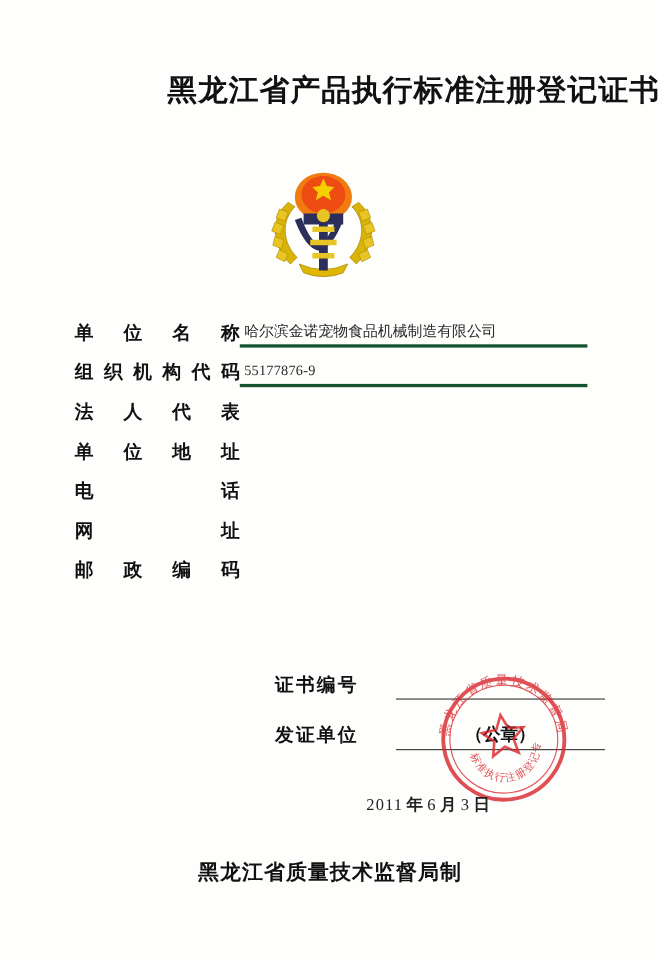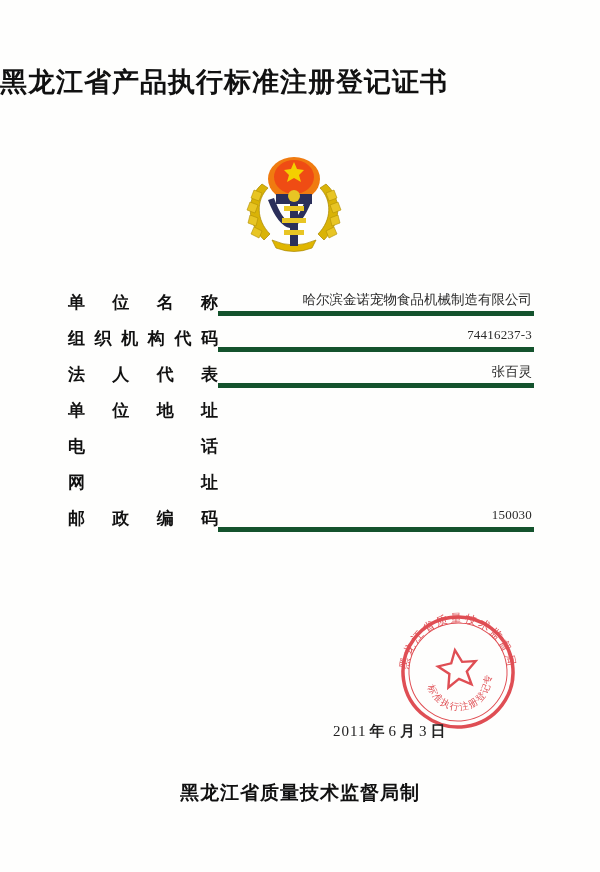--- a/index.html
+++ b/index.html
@@ -19,21 +19,21 @@
     width: 600px;
     height: 872px;
     background: #fefefd;
     box-sizing: border-box;
   }
   .title {
     position: absolute;
     top: 64px;
     left: 0;
     width: 600px;
-    text-align: left;
+    text-align: right;
     font-size: 27px;
     font-weight: bold;
     letter-spacing: 1px;
     color: #111;
     font-family: "DejaVu Serif", serif;
   }
 
   
   .emblem {
     position: absolute;
@@ -65,30 +65,29 @@
     letter-spacing: 0px;
     display: flex;
     justify-content: space-between;
     padding-bottom: 2px;
   }
   .field-label span.ch {
     display: inline-block;
   }
   .field-value {
     flex: 1;
-    border-bottom: 5px solid #14532d;
+    border-bottom: 3px solid #14532d;
     font-size: 13.5px;
     color: #2a2a2a;
     padding: 0 2px 2px 4px;
     line-height: 16px;
     min-height: 18px;
     white-space: nowrap;
     overflow: hidden;
     font-family: "DejaVu Serif", serif;
-    text-align: right;
   }
   .field-value.latin {
     font-family: "Liberation Serif", serif;
     font-size: 13px;
     letter-spacing: 0.2px;
   }
 
   
   .lower {
     position: absolute;
@@ -215,31 +214,30 @@
 
     <div class="field-row">
       <div class="field-label">
         <span class="ch">组</span>
         <span class="ch">织</span>
         <span class="ch">机</span>
         <span class="ch">构</span>
         <span class="ch">代</span>
         <span class="ch">码</span>
       </div>
-      <div class="field-value latin">74416237-3</div>
+      <div class="field-value latin">55177876-9</div>
     </div>
 
     <div class="field-row">
       <div class="field-label">
         <span class="ch">法</span>
         <span class="ch">人</span>
         <span class="ch">代</span>
         <span class="ch">表</span>
       </div>
-      <div class="field-value">张百灵</div>
     </div>
 
     <div class="field-row">
       <div class="field-label">
         <span class="ch">单</span>
         <span class="ch">位</span>
         <span class="ch">地</span>
         <span class="ch">址</span>
       </div>
     </div>
@@ -258,24 +256,33 @@
       </div>
     </div>
 
     <div class="field-row">
       <div class="field-label">
         <span class="ch">邮</span>
         <span class="ch">政</span>
         <span class="ch">编</span>
         <span class="ch">码</span>
       </div>
-      <div class="field-value latin">150030</div>
-    </div>
-  </div>
-
+    </div>
+  </div>
+
+  <div class="lower">
+    <div class="lower-row">
+      <div class="lower-label">证书编号</div>
+      <div class="lower-line"></div>
+    </div>
+    <div class="lower-row">
+      <div class="lower-label">发证单位</div>
+      <div class="lower-line">（公章）</div>
+    </div>
+  </div>
 
   <div class="seal">
     <svg viewBox="0 0 136 136" width="136" height="136" xmlns="http://www.w3.org/2000/svg">
       <defs>
         <path id="outerArc" d="M 18,68 A 50,50 0 1 1 118,68"></path>
         <path id="innerArc" d="M 36,74 A 32,32 0 0 0 100,74"></path>
       </defs>
       <g transform="rotate(-8 68 68)" opacity="0.8">
         <circle cx="68" cy="68" r="55" fill="none" stroke="#d8232a" stroke-width="3.5"></circle>
         <circle cx="68" cy="68" r="49" fill="none" stroke="#d8232a" stroke-width="1"></circle>

